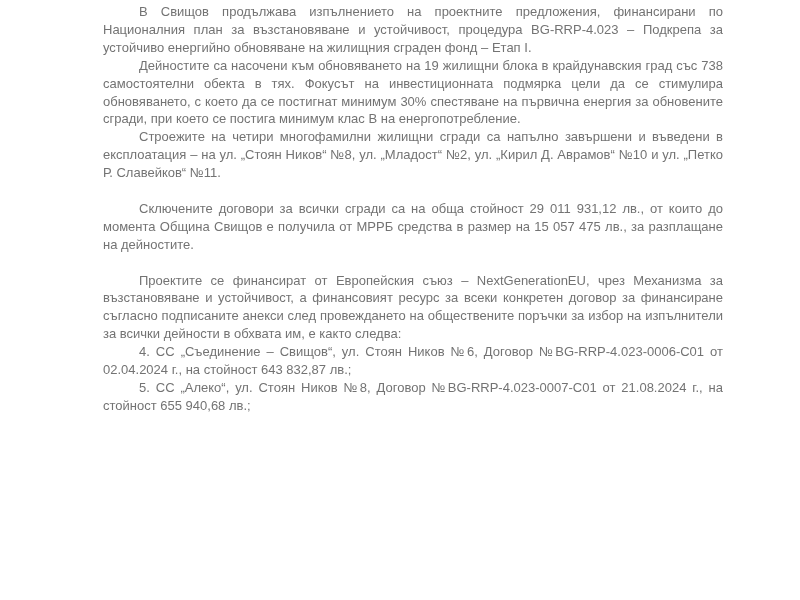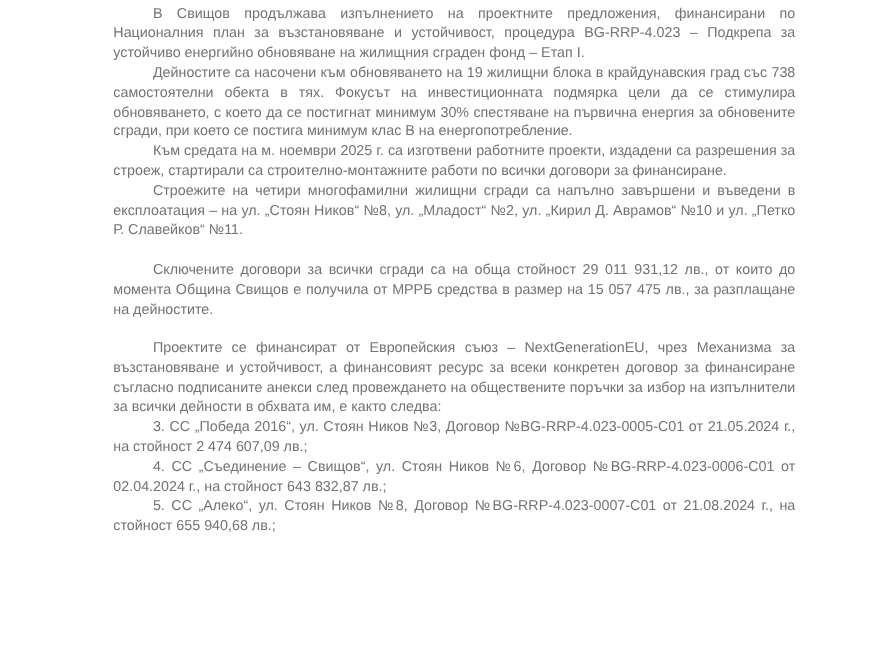--- a/index.html
+++ b/index.html
@@ -37,34 +37,32 @@
   </style>
 </head>
 <body>
 
 <div class="page">
 
   <p class="para">В Свищов продължава изпълнението на проектните предложения, финансирани по Националния план за възстановяване и устойчивост, процедура BG-RRP-4.023 – Подкрепа за устойчиво енергийно обновяване на жилищния сграден фонд – Етап I.</p>
 
   <p class="para">Дейностите са насочени към обновяването на 19 жилищни блока в крайдунавския град със 738 самостоятелни обекта в тях. Фокусът на инвестиционната подмярка цели да се стимулира обновяването, с което да се постигнат минимум 30% спестяване на първична енергия за обновените сгради, при което се постига минимум клас В на енергопотребление.</p>
 
-  <p class="para">Към средата на м. ноември 2025 г. са изготвени работните проекти, издадени са разрешения за строеж, стартирали са строително-монтажните работи по всички договори за финансиране.</p>
 
   <p class="para">Строежите на четири многофамилни жилищни сгради са напълно завършени и въведени в експлоатация – на ул. „Стоян Ников“ №8, ул. „Младост“ №2, ул. „Кирил Д. Аврамов“ №10 и ул. „Петко Р. Славейков“ №11.</p>
 
 
   <div class="blank-line"></div>
 
   <p class="para">Сключените договори за всички сгради са на обща стойност 29 011 931,12 лв., от които до момента Община Свищов е получила от МРРБ средства в размер на 15 057 475 лв., за разплащане на дейностите.</p>
 
   <div class="blank-line"></div>
 
   <p class="para">Проектите се финансират от Европейския съюз – NextGenerationEU, чрез Механизма за възстановяване и устойчивост, а финансовият ресурс за всеки конкретен договор за финансиране съгласно подписаните анекси след провеждането на обществените поръчки за избор на изпълнители за всички дейности в обхвата им, е както следва:</p>
 
 
 
-  <p class="para">3. СС „Победа 2016“, ул. Стоян Ников №3, Договор №BG-RRP-4.023-0005-C01 от 21.05.2024 г., на стойност 2 474 607,09 лв.;</p>
 
   <p class="para">4. СС „Съединение – Свищов“, ул. Стоян Ников №6, Договор №BG-RRP-4.023-0006-C01 от 02.04.2024 г., на стойност 643 832,87 лв.;</p>
 
   <p class="para">5. СС „Алеко“, ул. Стоян Ников №8, Договор №BG-RRP-4.023-0007-C01 от 21.08.2024 г., на стойност 655 940,68 лв.;</p>
 
 </div>
 
 </body></html>

